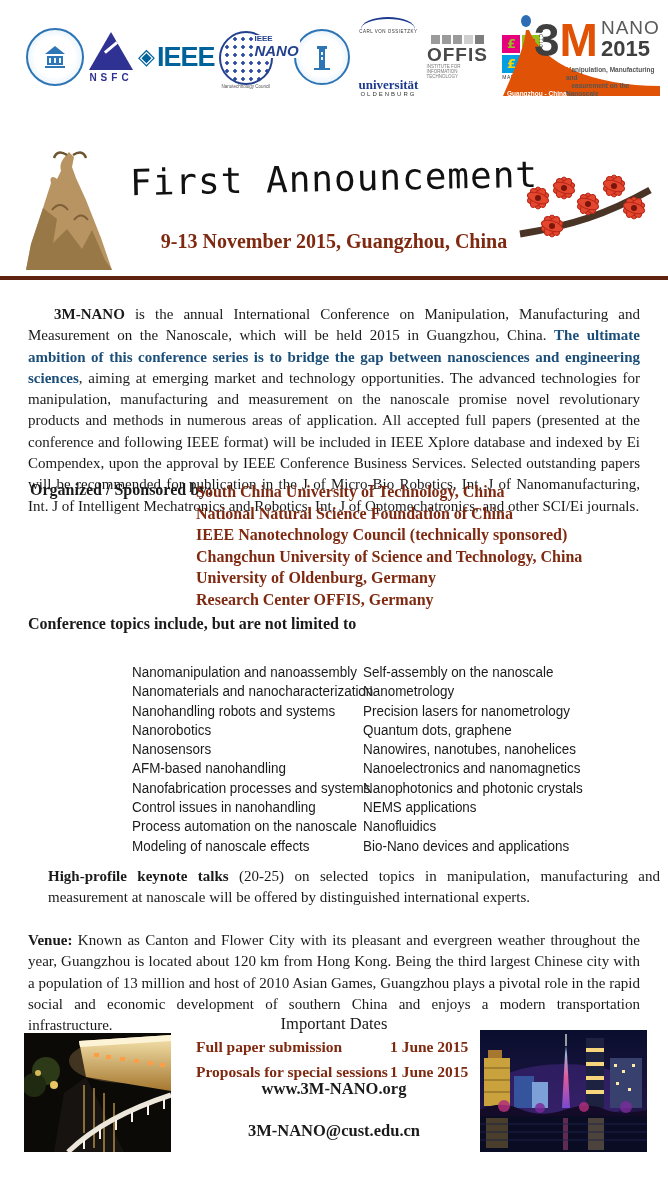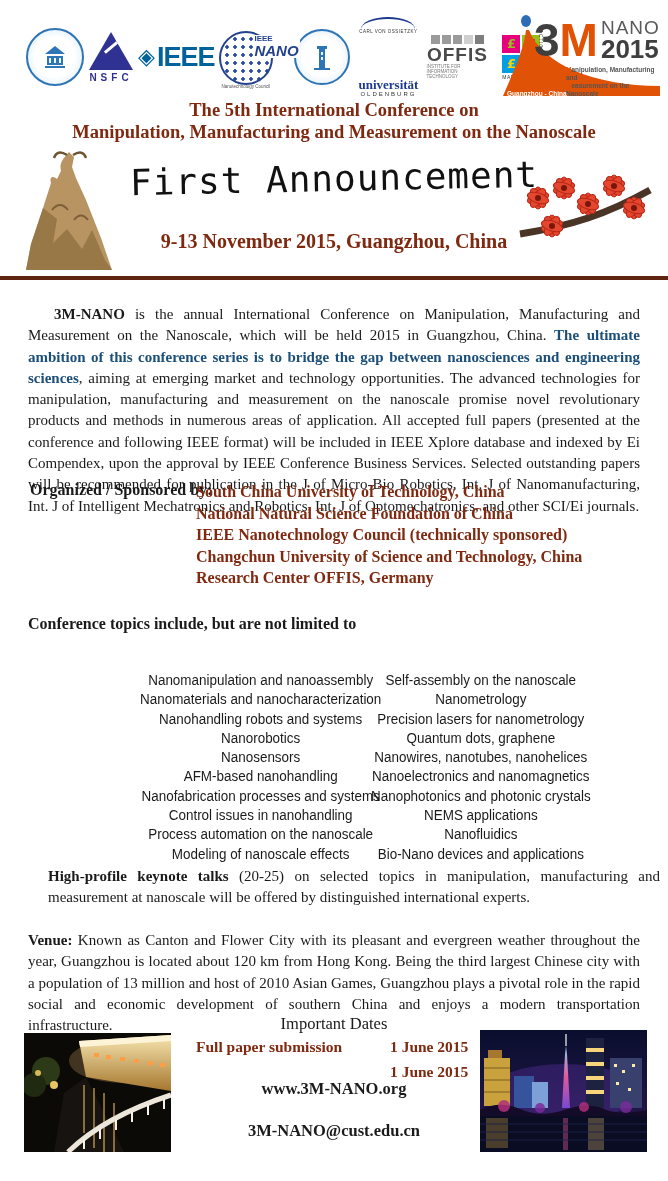--- a/index.html
+++ b/index.html
@@ -56,21 +56,21 @@
   .mc-cap{font-size:5px;color:#333;font-family:"Liberation Sans",sans-serif;margin-top:1px;letter-spacing:.5px;}
 
   
   .brand{top:14px;right:8px;width:158px;height:86px;}
   .brand svg{position:absolute;left:0;top:0;}
   .brand-text{position:absolute;left:32px;top:4px;display:flex;align-items:flex-start;font-family:"Liberation Sans",sans-serif;}
   .b3{font-size:46px;font-weight:bold;color:#3f3f3f;line-height:44px;}
   .bm{font-size:46px;font-weight:bold;color:#e05206;line-height:44px;}
   .bcol{display:flex;flex-direction:column;margin-left:3px;}
   .bnano{font-size:19px;color:#5a5a5a;letter-spacing:1px;line-height:20px;}
-  .byear{font-size:26px;font-weight:bold;color:#3f3f3f;line-height:22px;}
+  .byear{font-size:22px;font-weight:bold;color:#3f3f3f;line-height:22px;}
   .tagwrap{position:absolute;left:64px;top:52px;}
   .tag{font-family:"Liberation Sans",sans-serif;font-size:6.5px;font-weight:bold;color:#555;line-height:8px;}
   .tag::first-letter{color:#e05206;}
   .brand-loc{position:absolute;left:5px;bottom:3px;color:#fff;font-family:"Liberation Sans",sans-serif;font-size:6.5px;font-weight:bold;}
 
   
   .conf-title{top:100px;left:0;width:668px;text-align:center;font-weight:bold;font-size:18.5px;line-height:21.5px;color:#7e2910;}
   .first-ann{top:158px;left:114px;width:440px;text-align:center;font-family:"DejaVu Sans Mono",monospace;
              font-size:36px;color:#111;transform:rotate(-1.2deg);letter-spacing:1px;}
   .date-line{top:230px;left:114px;width:440px;text-align:center;font-weight:bold;font-size:20px;color:#7e2910;}
@@ -79,21 +79,21 @@
   
   .intro{top:289px;left:28px;width:612px;font-size:15px;line-height:21.3px;text-align:justify;text-indent:26px;}
   .hl{color:#1b4e79;font-weight:bold;}
   .lead{font-weight:bold;}
 
   .org-label{top:481px;left:30px;font-size:16px;font-weight:bold;}
   .org-list{top:481px;left:196px;list-style:none;margin:0;padding:0;}
   .org-list li{font-size:16px;font-weight:bold;color:#7e2910;line-height:21.6px;white-space:nowrap;}
 
   .topics-heading{top:615px;left:28px;font-size:16px;font-weight:bold;}
-  .topics{list-style:none;margin:16px;padding:0;font-family:"Liberation Sans",sans-serif;text-align:center;}
+  .topics{list-style:none;margin:8px;padding:0;font-family:"Liberation Sans",sans-serif;}
   .topics li{font-size:14px;line-height:19.3px;white-space:nowrap;transform:scaleX(.96);transform-origin:0 0;}
   .topics-left{top:655px;left:124px;}
   .topics-right{top:655px;left:355px;}
 
   .para{left:28px;width:612px;font-size:15px;line-height:21.3px;text-align:justify;}
   .keynote{top:851px;margin-left:20px;}
   .venue{top:915px;}
 
   .dates-heading{top:1014px;left:0;width:668px;text-align:center;font-size:16.5px;font-weight:normal;}
   .date-row-label{left:196px;font-size:15.5px;font-weight:bold;color:#7e2910;white-space:nowrap;}
@@ -201,24 +201,20 @@
         <span class="byear">2015</span>
       </span>
     </div>
     <div class="tagwrap">
       <div class="tag">Manipulation, Manufacturing and</div>
       <div class="tag">Measurement on the Nanoscale</div>
     </div>
     <div class="brand-loc">Guangzhou - China</div>
   </div>
 
-  <div class="abs conf-title">
-    <div>The 5th International Conference on</div>
-    <div>Manipulation, Manufacturing and Measurement on the Nanoscale</div>
-  </div>
 
   <div class="abs photo statue">
     <svg width="94" height="124" viewBox="0 0 94 124">
       <path d="M47 2 C41 9 37 13 39 21 L35 29 C31 25 27 27 29 33 L21 58 9 94 4 120 90 120 79 88 64 50 54 28 50 17 52 7 Z" fill="#b99463"></path>
       <path d="M21 58 L35 69 31 93 45 79 60 99 70 80 83 110 90 120 4 120 9 94 Z" fill="#90703f" opacity=".8"></path>
       <path d="M45 5 q-10 -6 -13 3 M51 5 q10 -6 13 3" stroke="#6f5432" stroke-width="2.5" fill="none"></path>
       <path d="M30 60 q8 -10 16 0 M52 70 q7 -9 14 0" stroke="#7c5f38" stroke-width="2" fill="none"></path>
     </svg>
   </div>
 
@@ -250,20 +246,21 @@
   <div class="abs rule"></div>
 
   <p class="abs intro"><span class="lead">3M-NANO</span><span> is the annual International Conference on Manipulation, Manufacturing and Measurement on the Nanoscale, which will be held 2015 in Guangzhou, China. </span><span class="hl">The ultimate ambition of this conference series is to bridge the gap between nanosciences and engineering sciences</span><span>, aiming at emerging market and technology opportunities. The advanced technologies for manipulation, manufacturing and measurement on the nanoscale promise novel revolutionary products and methods in numerous areas of application. All accepted full papers (presented at the conference and following IEEE format) will be included in IEEE Xplore database and indexed by Ei Compendex, upon the approval by IEEE Conference Business Services. Selected outstanding papers will be recommended for publication in the J of Micro-Bio Robotics, Int. J of Nanomanufacturing, Int. J of Intelligent Mechatronics and Robotics, Int. J of Optomechatronics, and other SCI/Ei journals.</span></p>
 
   <div class="abs org-label">Organized / Sponsored by:</div>
   <ul class="abs org-list">
     <li>South China University of Technology, China</li>
     <li>National Natural Science Foundation of China</li>
     <li>IEEE Nanotechnology Council (technically sponsored)</li>
     <li>Changchun University of Science and Technology, China</li>
+    <li>University of Oldenburg, Germany</li>
     <li>Research Center OFFIS, Germany</li>
   </ul>
 
   <div class="abs topics-heading">Conference topics include, but are not limited to</div>
   <ul class="abs topics topics-left">
     <li>Nanomanipulation and nanoassembly</li>
     <li>Nanomaterials and nanocharacterization</li>
     <li>Nanohandling robots and systems</li>
     <li>Nanorobotics</li>
     <li>Nanosensors</li>
@@ -286,20 +283,21 @@
     <li>Bio-Nano devices and applications</li>
   </ul>
 
   <p class="abs para keynote"><span class="lead">High-profile keynote talks</span><span> (20-25) on selected topics in manipulation, manufacturing and measurement at nanoscale will be offered by distinguished international experts.</span></p>
 
   <p class="abs para venue"><span class="lead">Venue:</span><span> Known as Canton and Flower City with its pleasant and evergreen weather throughout the year, Guangzhou is located about 120 km from Hong Kong. Being the third largest Chinese city with a population of 13 million and host of 2010 Asian Games, Guangzhou plays a pivotal role in the rapid social and economic development of southern China and enjoys a modern transportation infrastructure.</span></p>
 
   <div class="abs dates-heading">Important Dates</div>
   <div class="abs date-row-label dr0">Full paper submission</div>
   <div class="abs date-row-date dr0">1 June 2015</div>
+  <div class="abs date-row-label dr1">Proposals for special sessions</div>
   <div class="abs date-row-date dr1">1 June 2015</div>
 
   <div class="abs contact website">www.3M-NANO.org</div>
   <div class="abs contact email">3M-NANO@cust.edu.cn</div>
 
   <div class="abs photo canal">
     <svg width="147" height="119" viewBox="0 0 147 119">
       <defs>
         <linearGradient id="gb" x1="0" y1="0" x2="0" y2="1">
           <stop offset="0" stop-color="#f7e6b0"></stop>

